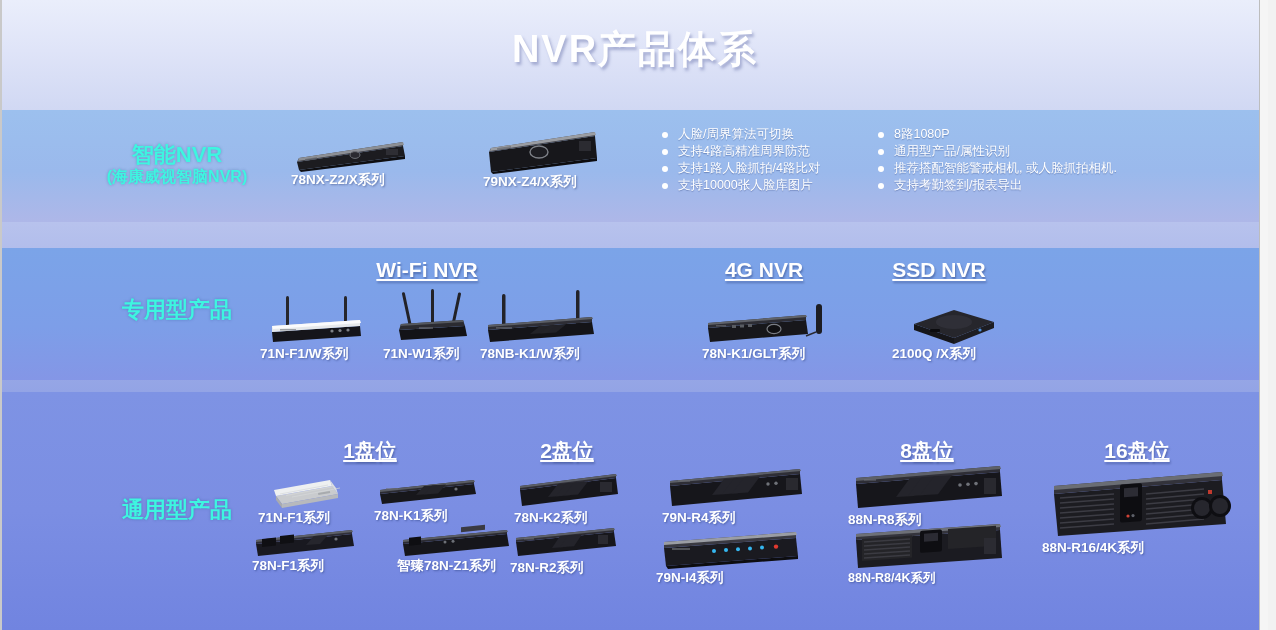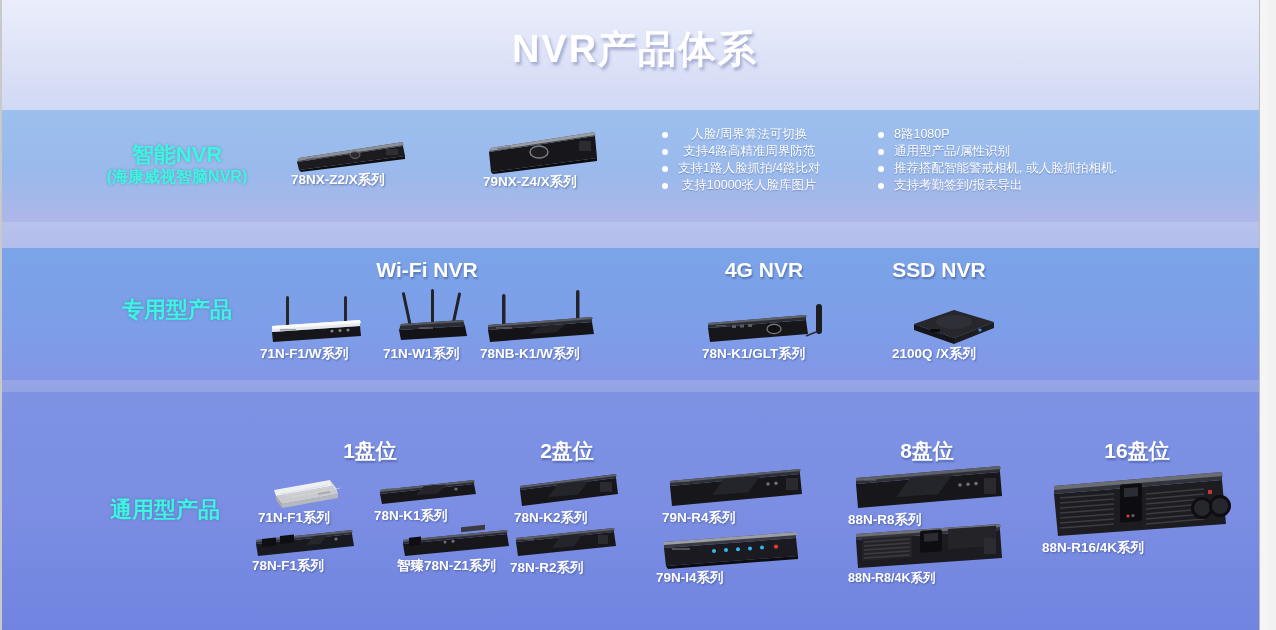--- a/index.html
+++ b/index.html
@@ -47,28 +47,28 @@
     color: #3ef5e0;
     font-weight: 700;
     text-shadow: 0 0 3px rgba(20,60,120,0.35);
     white-space: nowrap;
   }
   .row-label .main { font-size: 22px; line-height: 26px; display:block; text-align:center;}
   .row-label .sub  { font-size: 16px; line-height: 18px; font-weight: 700; display:block; text-align:center;}
 
   #label-smart   { left: 100px; top: 142px; width: 150px; }
   #label-special { left: 100px; top: 297px; width: 150px; }
-  #label-general { left: 88px; top: 497px; width: 150px; }
+  #label-general { left: 100px; top: 497px; width: 150px; }
 
   
   .group-head {
     position: absolute;
     color: #ffffff; font-weight: 700; font-size: 21px;
     text-shadow: 1px 2px 2px rgba(40,60,120,0.45);
-    white-space: nowrap; text-align: center;
+    white-space: nowrap; text-align: center; text-decoration: underline;
   }
 
   
   .product { position: absolute; }
   .product .cap {
     color: #ffffff; font-weight: 700; font-size: 13.5px; line-height: 16px;
     text-shadow: 1px 1px 2px rgba(40,60,120,0.5);
   }
   .product .cap.small { font-size: 12.5px; }
 
@@ -129,21 +129,21 @@
         <polygon points="8,20 112,4 113,7 7,23" fill="#9a9da3"></polygon>
         <polygon points="8,44 114,30 114,33 10,46" fill="#0c0c0f"></polygon>
         <ellipse cx="56" cy="24" rx="9" ry="6" fill="#1d1d22" stroke="#7e8188" stroke-width="1.4"></ellipse>
         <rect x="14" y="20" width="14" height="2" fill="#6b6e74" opacity=".75" transform="rotate(-8 14 20)"></rect>
         <rect x="96" y="13" width="12" height="10" fill="#2b2b31"></rect>
       </svg>
     </div>
     <div class="cap">79NX-Z4/X系列</div>
   </div>
 
-  <div class="feat-col" style="left:660px; top:126px;text-align:center;">
+  <div class="feat-col" style="left:660px; top:126px;">
     <ul>
       <li><span class="dot"></span><span>人脸/周界算法可切换</span></li>
       <li><span class="dot"></span><span>支持4路高精准周界防范</span></li>
       <li><span class="dot"></span><span>支持1路人脸抓拍/4路比对</span></li>
       <li><span class="dot"></span><span>支持10000张人脸库图片</span></li>
     </ul>
   </div>
 
   <div class="feat-col" style="left:876px; top:126px;">
     <ul>

